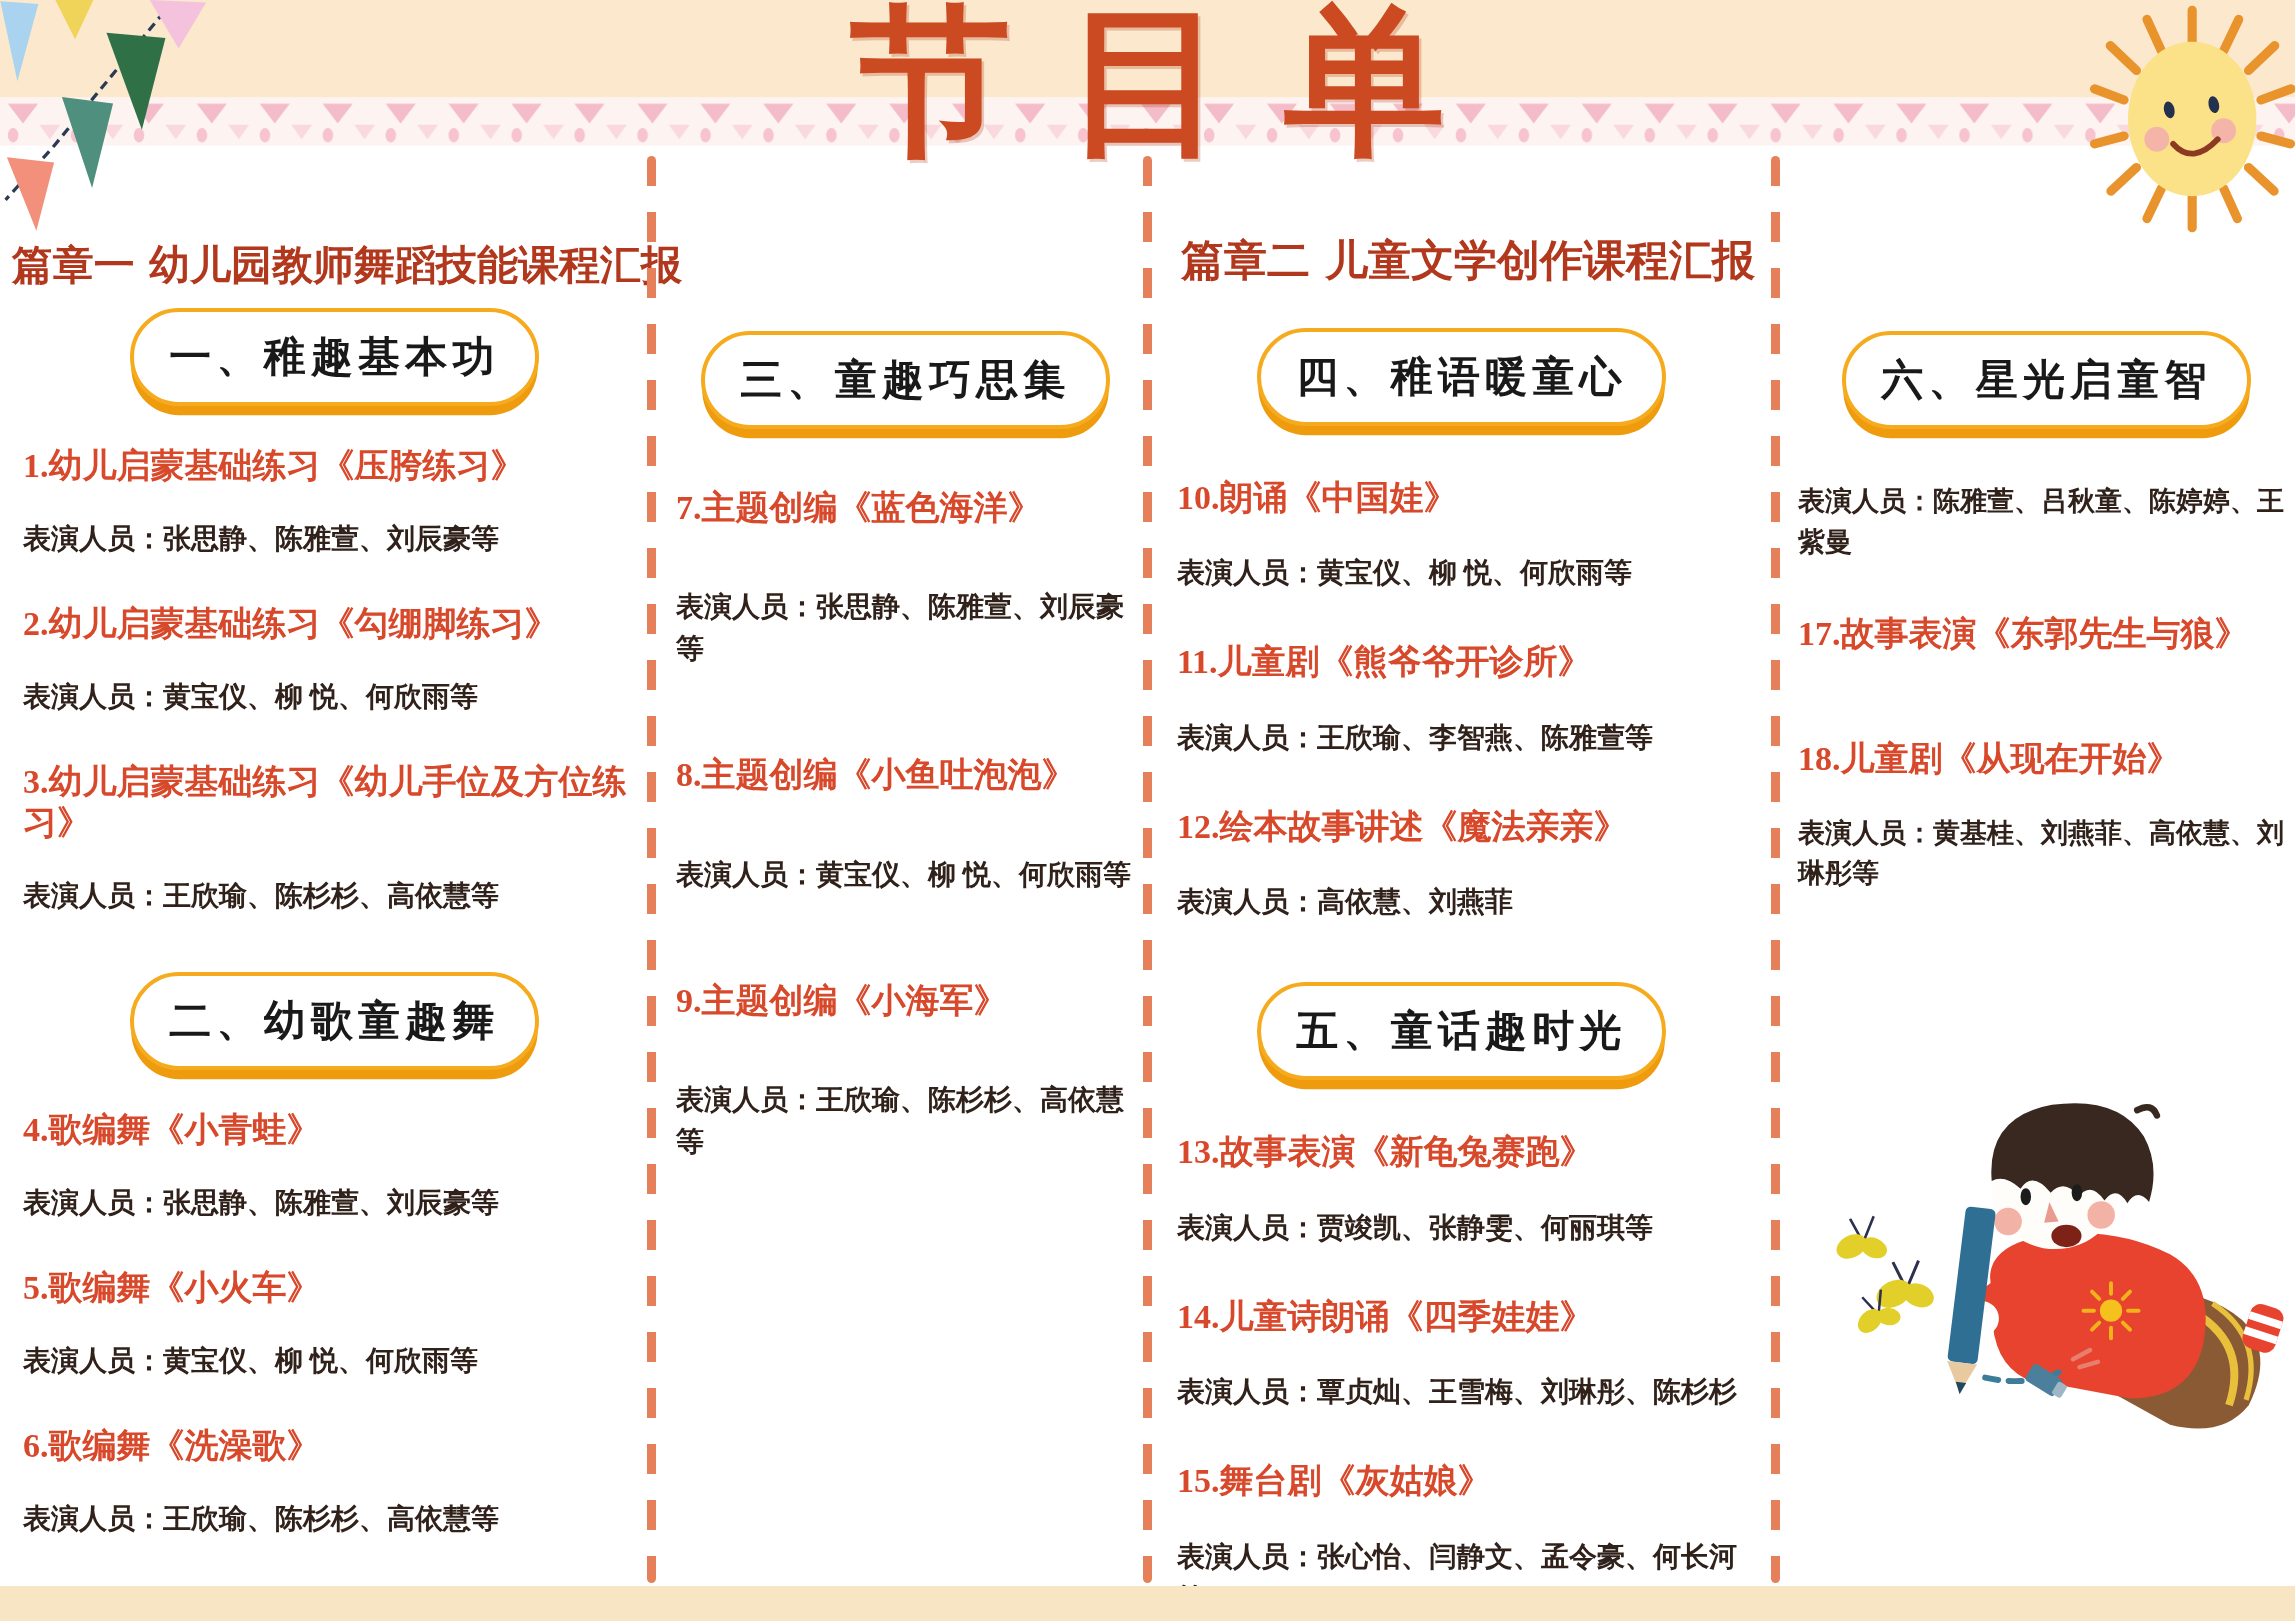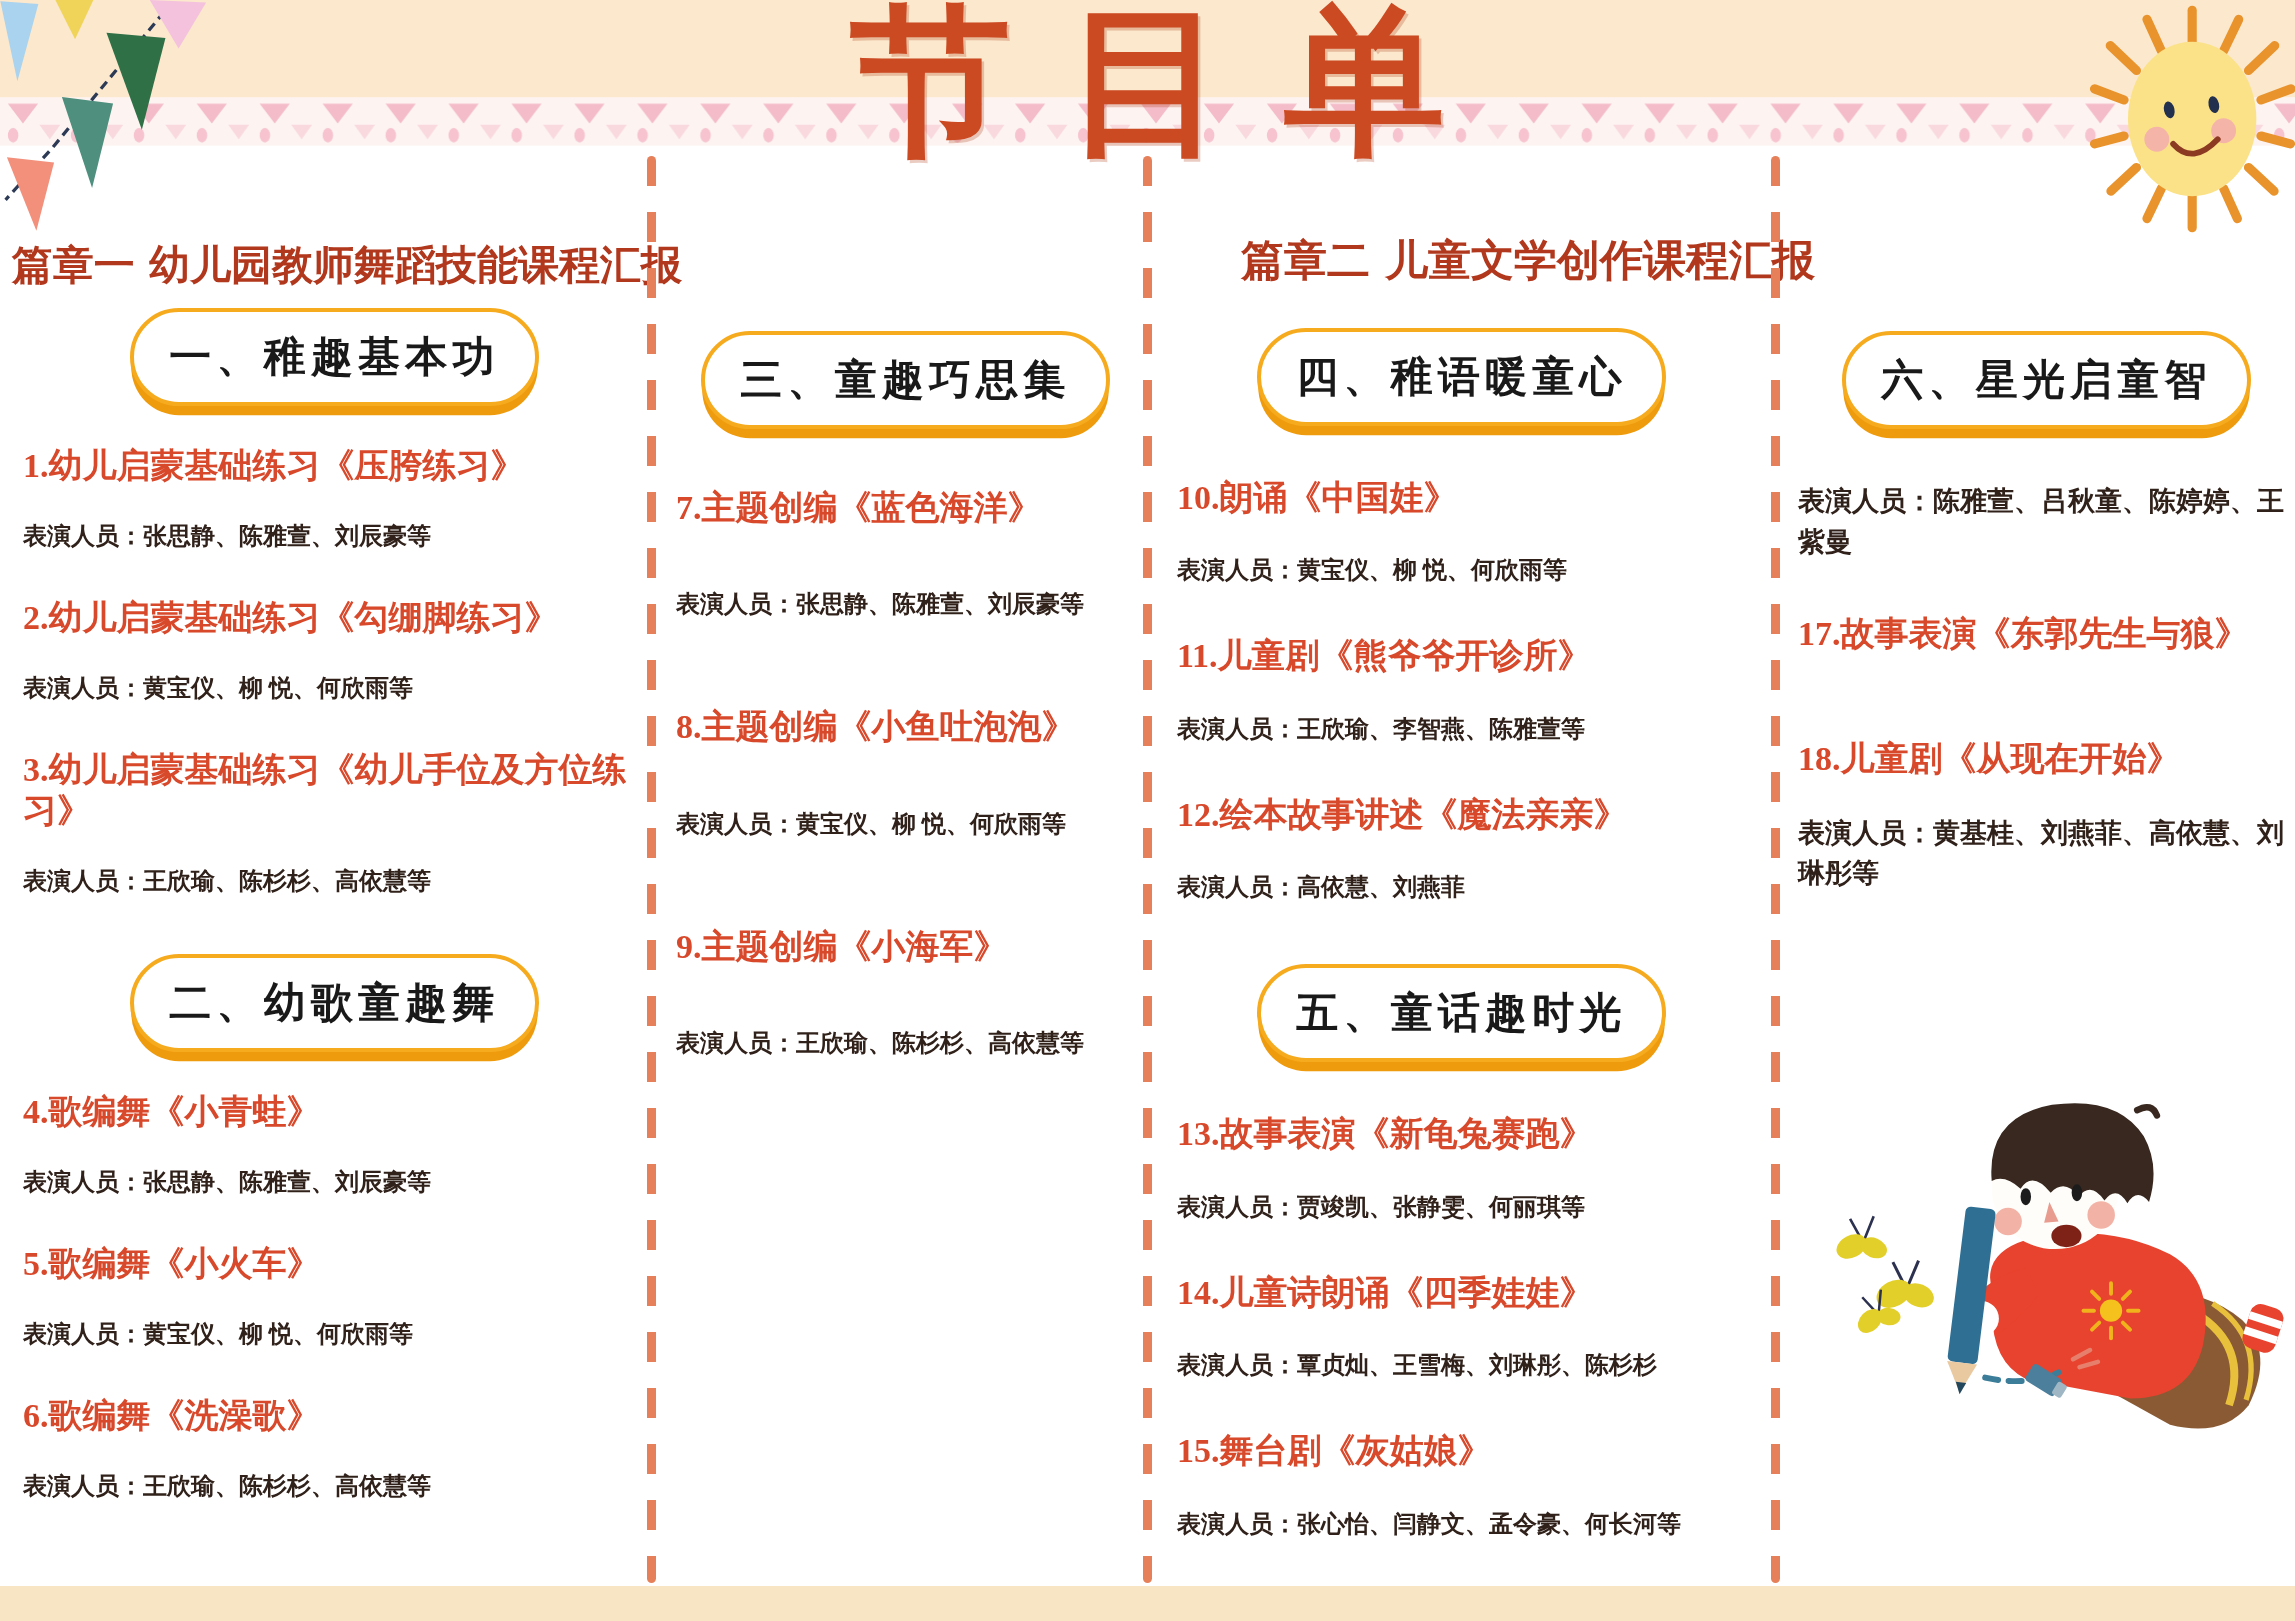--- a/index.html
+++ b/index.html
@@ -13,38 +13,38 @@
   .pattern-band{position:absolute;left:0;top:97px;width:2295px;height:49px;line-height:0;}
   .program-title{
     position:absolute;left:0;top:-25px;width:2295px;text-align:center;
     font-size:161px;font-weight:bold;color:#cc4a22;
     letter-spacing:56px;text-indent:56px;white-space:nowrap;
     text-shadow:2.6px 3.3px 0 rgba(170,50,10,.25);
   }
   
   .part-header{position:absolute;font-weight:bold;color:#b2381d;white-space:nowrap;margin-top:16px;}
   #part1-header{left:11.8px;top:222px;font-size:41px;}
-  #part2-header{left:1241px;top:216px;font-size:43px;}
+  #part2-header{left:1181px;top:216px;font-size:43px;}
   
   .col{position:absolute;display:flex;flex-direction:column;font-family:Liberation Serif, serif;}
   #col1{left:23px;top:308px;width:623px;}
   #col2{left:676px;top:331px;width:459px;}
   #col3{left:1177px;top:328px;width:569px;}
   #col4{left:1798px;top:331px;width:497px;}
   .badge{
     align-self:center;background:#ffffff;
     border:4.6px solid #f6ab1e;border-radius:56px;
     box-shadow:0 10.5px 0 -1.3px #ee9b0e;
     padding:17px 35px;margin:0 0 39px 0;
     font-size:42px;font-weight:bold;color:#191919;letter-spacing:5.2px;white-space:nowrap;
   }
   .badge.second{margin-top:11.8px;}
   .item{margin:0 0 43px 0;}
   .item-title{font-size:34px;font-weight:bold;color:#d8482a;line-height:1.22;margin:0 0 31.5px 0;}
-  .item-perf{font-size:24px;font-weight:bold;color:#30211a;line-height:1.5;margin:0;}
+  .item-perf{font-size:28px;font-weight:bold;color:#30211a;line-height:1.5;margin:0;}
   
   #col2 .badge{margin-bottom:58px;}
   #col2 .item{margin-bottom:84px;}
   #col2 .item-title{margin-bottom:58px;}
   #col3 .badge{margin-bottom:51px;}
   #col3 .item{margin-bottom:47px;}
   #col3 .item-title{margin-bottom:34px;}
   #col4 .badge{margin-bottom:52px;}
   #col4 .item{margin-bottom:51px;}
   #col4 .item-title{margin-bottom:33px;}

